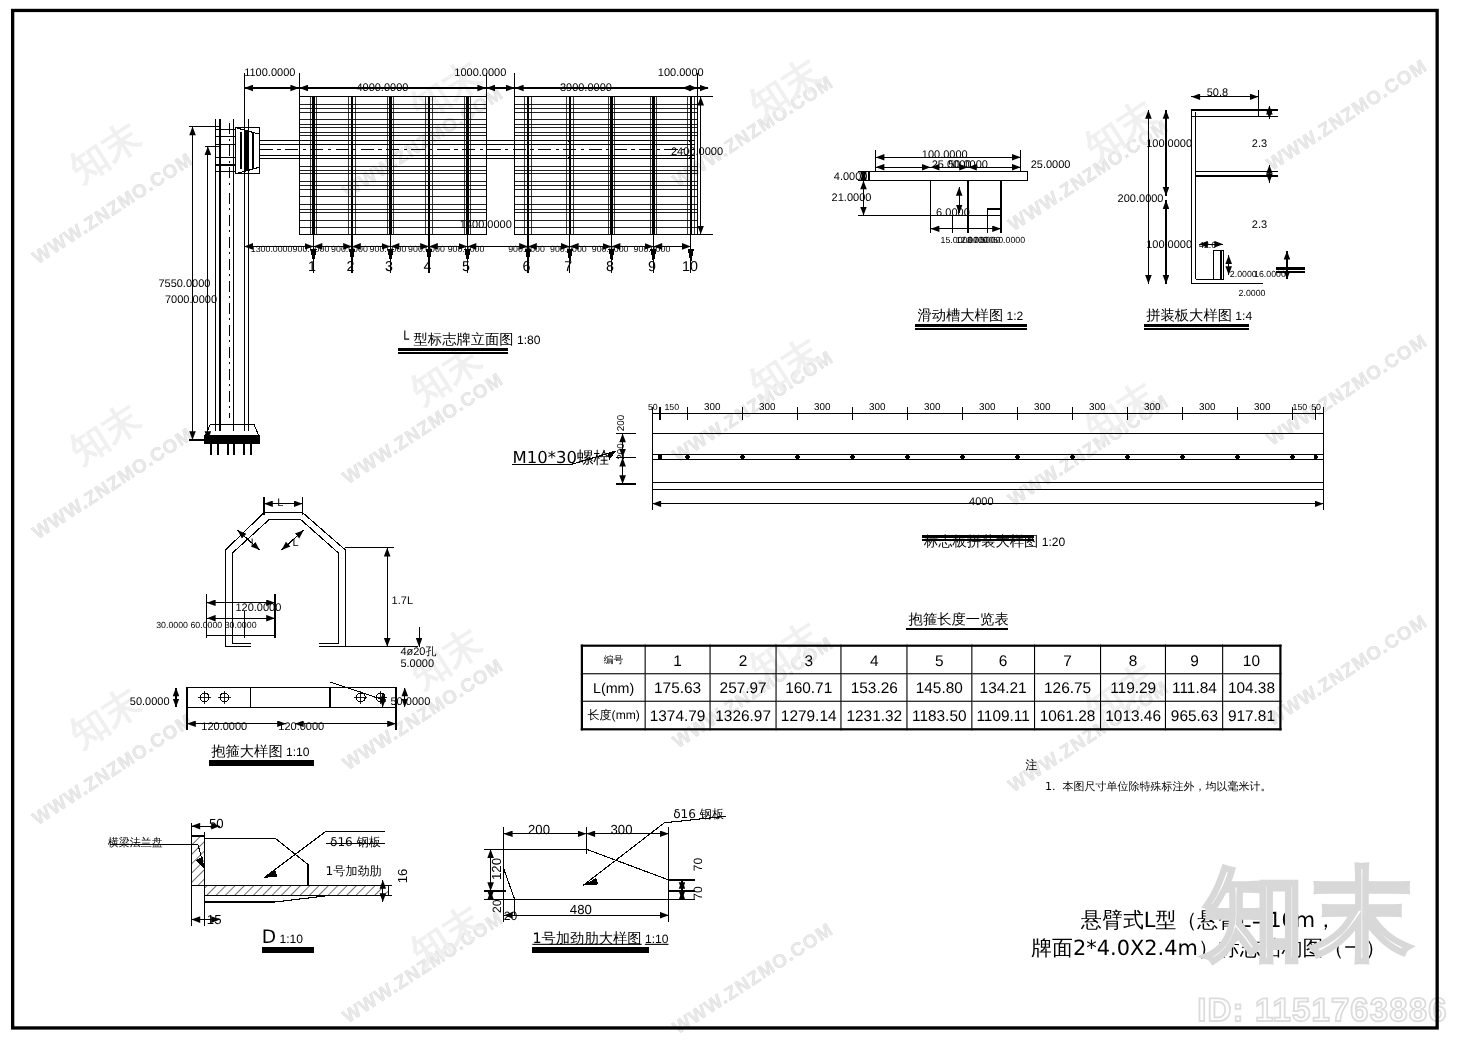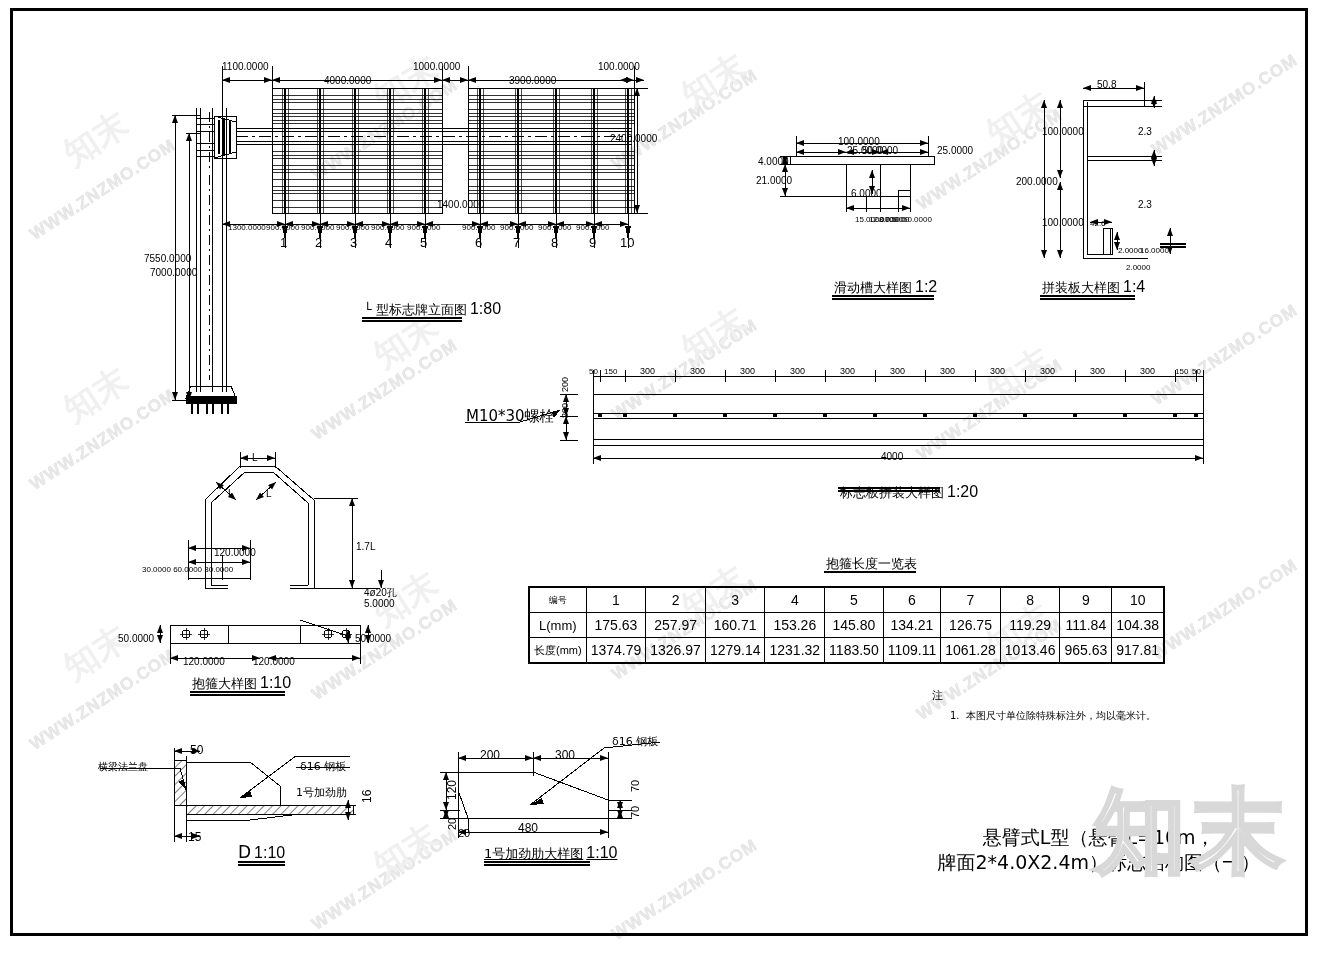--- a/index.html
+++ b/index.html
@@ -34,21 +34,21 @@
   table.cadtbl td{border:1px solid #000;text-align:center;font-size:14px;
       padding:2px 4px;height:20px;font-family:"Liberation Sans",sans-serif;}
   table.cadtbl td.hd{font-size:9px;font-family:"DejaVu Sans",sans-serif;width:44px;}
   table.cadtbl td.lbl{font-size:13px;white-space:nowrap;}
   table.cadtbl{border:2px solid #000;}
   .note{position:absolute;left:932px;top:688px;font-size:11px;
         font-family:"DejaVu Sans",sans-serif;line-height:1.5;}
   .note .n1{font-size:10px;}
   .capt{position:absolute;white-space:nowrap;}
   .capt .t{font-size:13px;font-family:"DejaVu Sans",sans-serif;}
-  .capt .s{font-size:16px;font-family:"Liberation Sans",sans-serif;margin-left:3px;}
+  .capt .s{font-size:11px;font-family:"Liberation Sans",sans-serif;margin-left:3px;}
 </style>
 </head>
 <body>
 
 <div id="sheet">
 
   <div>
     <div class="wm" style="left:18px;top:180px;">WWW.ZNZMO.COM</div>
     <div class="wm" style="left:18px;top:430px;">WWW.ZNZMO.COM</div>
     <div class="wm" style="left:18px;top:690px;">WWW.ZNZMO.COM</div>
@@ -589,21 +589,21 @@
   </svg>
 
   <div>
 
     <div class="capt" style="left:222px;top:56px;"><span class="dim">1100.0000</span></div>
     <div class="capt" style="left:324px;top:70px;"><span class="dim">4000.0000</span></div>
     <div class="capt" style="left:413px;top:56px;"><span class="dim">1000.0000</span></div>
     <div class="capt" style="left:509px;top:70px;"><span class="dim">3900.0000</span></div>
     <div class="capt" style="left:598px;top:56px;"><span class="dim">100.0000</span></div>
     <div class="capt" style="left:610px;top:128px;"><span class="dim">2400.0000</span></div>
-    <div class="capt" style="left:437px;top:194px;"><span class="dim">1400.0000</span></div>
+    <div class="capt" style="left:418px;top:194px;"><span class="dim">1400.0000</span></div>
 
     <div class="capt" style="left:228px;top:216px;"><span class="dim8">1300.0000</span></div>
     <div class="capt" style="left:266px;top:216px;"><span class="dim8">900.0000</span></div>
     <div class="capt" style="left:301px;top:216px;"><span class="dim8">900.0000</span></div>
     <div class="capt" style="left:336px;top:216px;"><span class="dim8">900.0000</span></div>
     <div class="capt" style="left:371px;top:216px;"><span class="dim8">900.0000</span></div>
     <div class="capt" style="left:407px;top:216px;"><span class="dim8">900.0000</span></div>
     <div class="capt" style="left:462px;top:216px;"><span class="dim8">900.0000</span></div>
     <div class="capt" style="left:500px;top:216px;"><span class="dim8">900.0000</span></div>
     <div class="capt" style="left:538px;top:216px;"><span class="dim8">900.0000</span></div>
@@ -773,15 +773,16 @@
     <div>注</div>
     <div class="n1" style="margin-left:18px;margin-top:3px;">1.&nbsp;&nbsp;本图尺寸单位除特殊标注外，均以毫米计。</div>
   </div>
 
   <div class="ttlblock">
     <div>悬臂式L型（悬臂L=10m，</div>
     <div>牌面2*4.0X2.4m）标志结构图（一）</div>
   </div>
 
   <div class="bigwm">知末</div>
+  <div class="idwm">ID: 1151763886</div>
 
   <div class="frame"></div>
 </div>
 
 </body></html>

